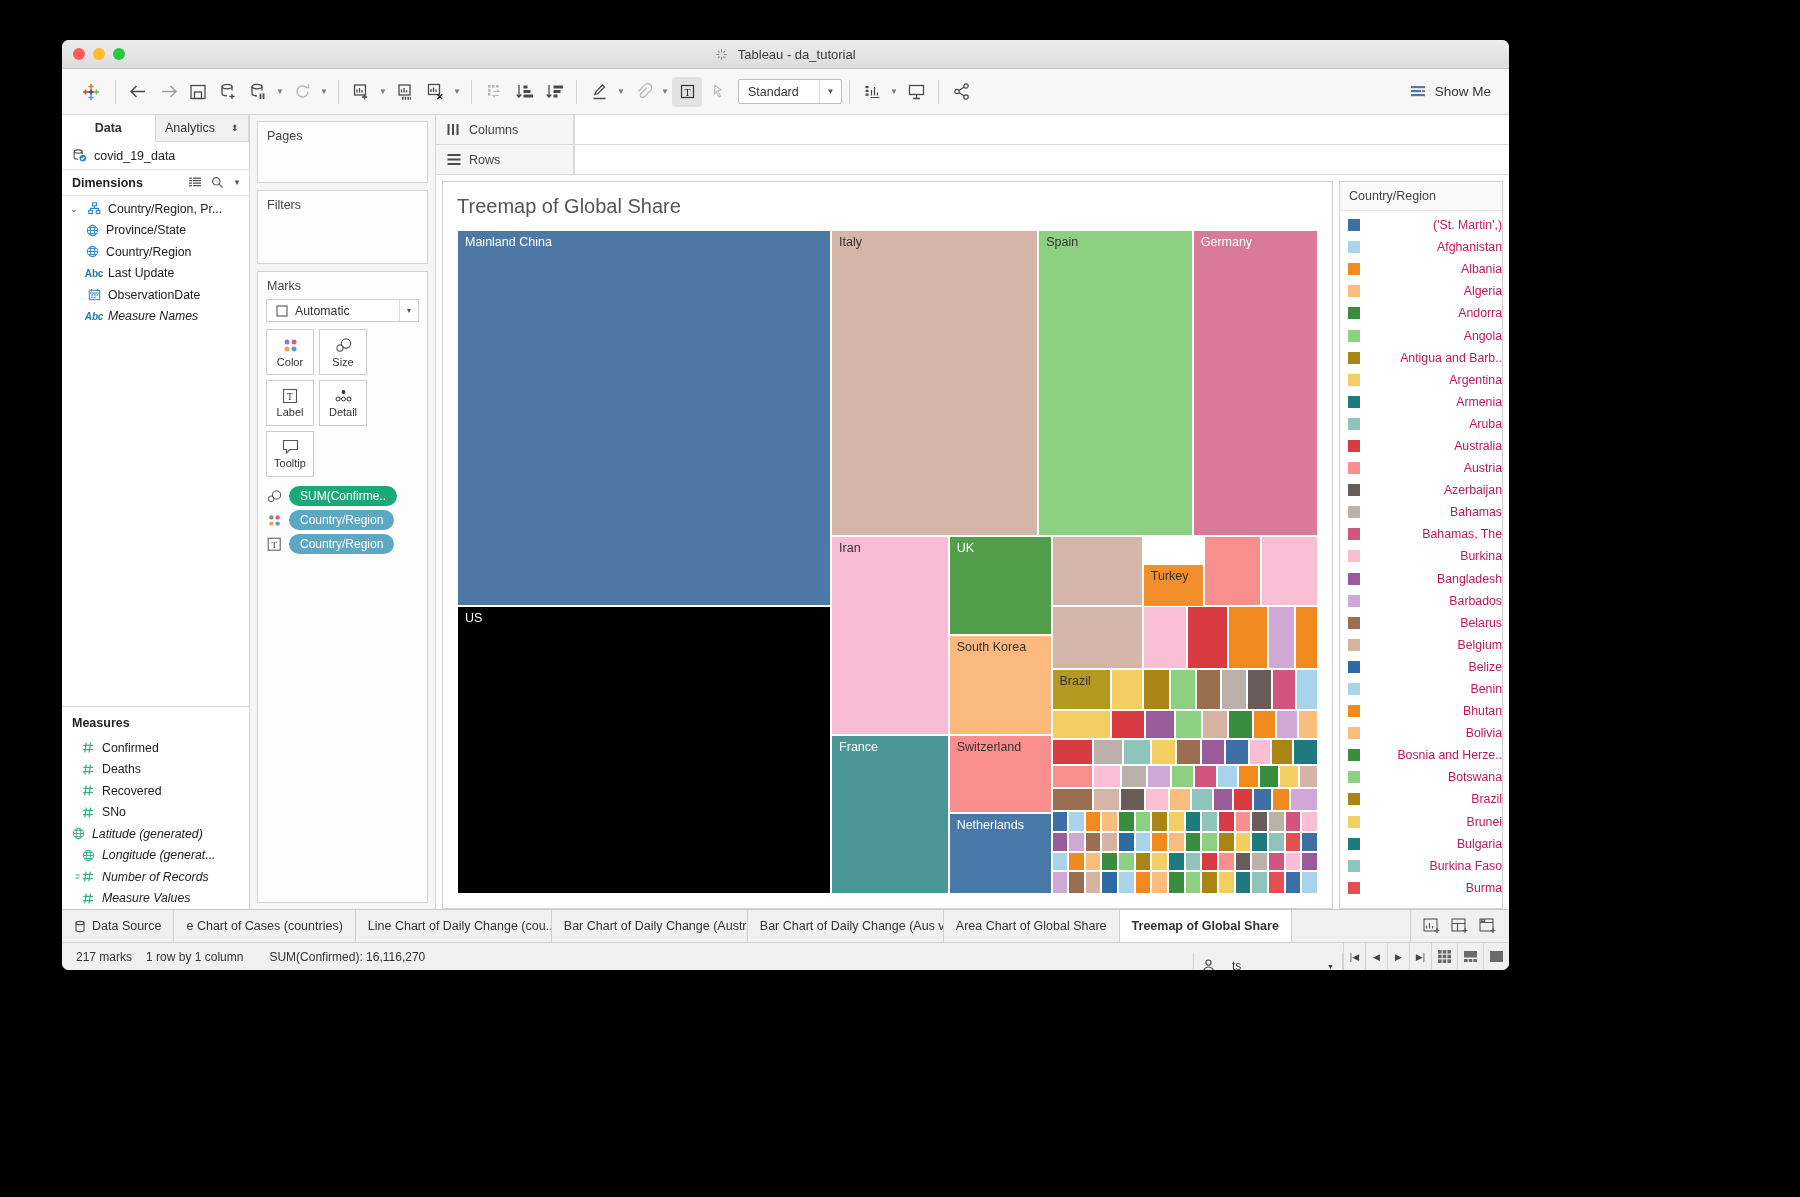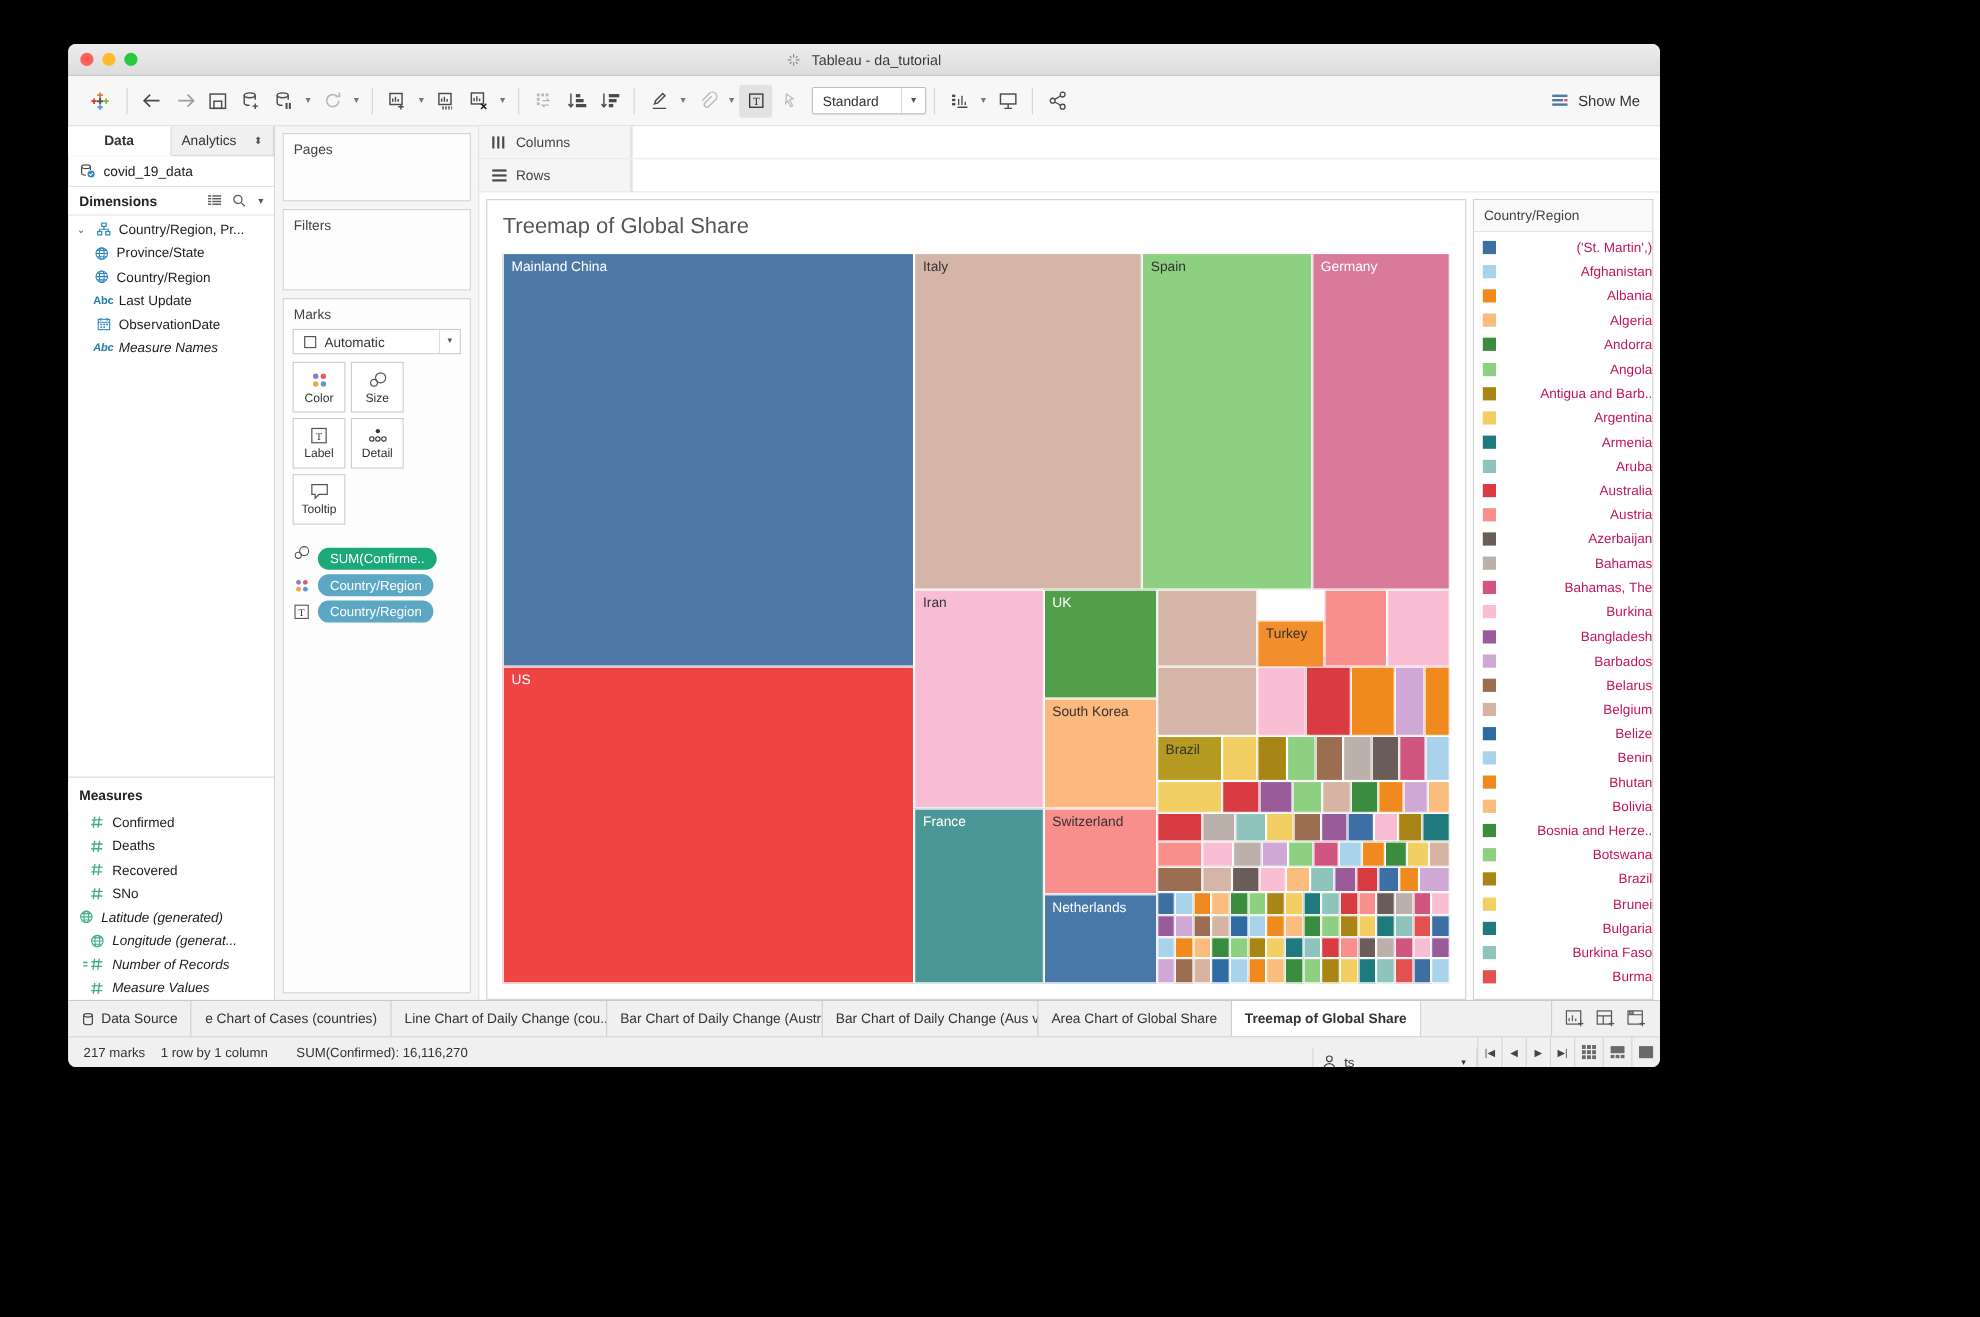--- a/index.html
+++ b/index.html
@@ -129,21 +129,21 @@
     width: 48px; height: 46px; border:1px solid #ccc; background:#fff;
     display:flex; flex-direction:column; align-items:center; justify-content:center; gap:2px;
   }
   .mbtn .lbl { font-size: 11px; color:#333; }
   .pillrow { display:flex; align-items:center; gap:6px; padding: 2px 8px; }
   .pill {
     height: 20px; border-radius: 10px; color:#fff; font-size:12px;
     display:flex; align-items:center; padding: 0 11px; white-space:nowrap;
     overflow:hidden; max-width: 126px;
   }
-  .pill.green { background:#1ba97a;margin-top:12px; }
+  .pill.green { background:#1ba97a; }
   .pill.blue { background:#5ba7c4; }
   .pillrow .pico { width:17px; flex:0 0 17px; display:flex; justify-content:center; }
   
   .sheet { flex:1 1 auto; display:flex; flex-direction:column; min-height:0; background:#fff; }
   .shelfbar { display:flex; height: 30px; border-bottom:1px solid #d9d9d9; background:#f5f5f5; align-items:stretch;}
   .shelf-label {
     width: 138px; display:flex; align-items:center; gap:8px; padding-left:11px;
     font-size:12.5px; color:#444; border-right:1px solid #d9d9d9; background:#f5f5f5;
   }
   .shelf-drop { flex:1; background:#fff; border-left:1px solid #d9d9d9; }
@@ -181,21 +181,21 @@
   .wtab.active { background:#fff; font-weight:bold; }
   .tabspacer { flex:1 1 auto; border-right:1px solid #cfcfcf;}
   .tabicons { display:flex; align-items:center; gap:10px; padding: 0 12px; color:#555;}
   .statusbar {
     height: 28px; background:#f0f0f0; border-top:1px solid #d4d4d4;
     display:flex; align-items:center; font-size:12px; color:#333; flex:0 0 auto;
   }
   .statusbar .seg { padding: 0 14px; }
   .statusbar .spacer { flex:1 1 auto; }
   .user-sel {
-    display:flex; align-items:center; gap:7px; width: 150px; height:100%;
+    display:flex; align-items:center; gap:17px; width: 150px; height:100%;
     border-left:1px solid #d4d4d4; border-right:1px solid #d4d4d4; padding: 0 8px; position:relative;margin-top:19px;
   }
   .user-sel .dd { margin-left:auto; font-size:7px; }
   .navbox { display:flex; align-items:center; height:100%; }
   .navbox .nb { width: 22px; display:flex; align-items:center; justify-content:center; font-size:9px; color:#444;
                 border-left:1px solid #d4d4d4; height:100%;}
   .viewmodes { display:flex; height:100%; }
   .viewmodes .vm { width: 26px; display:flex; align-items:center; justify-content:center;
                    border-left:1px solid #d4d4d4; color:#555;}
   svg { display:block; }
@@ -804,21 +804,21 @@
         <div class="shelf-drop"></div>
       </div>
 
       <div class="viz-wrap">
         <div class="viz">
           <div class="viz-title">Treemap of Global Share</div>
           <div class="treemap" id="treemap">
               <div class="tile" style="left: 0%; top: 0%; width: 43.45%; height: 56.65%; background: rgb(78, 121, 167);">
                 <span style="color: rgb(255, 255, 255);">Mainland China</span>
               </div>
-              <div class="tile" style="left: 0%; top: 56.65%; width: 43.45%; height: 43.35%; background: #ef4444;">
+              <div class="tile" style="left: 0%; top: 56.65%; width: 43.45%; height: 43.35%; background: #000000;">
                 <span style="color: rgb(255, 255, 255);">US</span>
               </div>
               <div class="tile" style="left: 43.45%; top: 0%; width: 24.05%; height: 46.05%; background: rgb(212, 181, 168);">
                 <span style="color: rgb(51, 51, 51);">Italy</span>
               </div>
               <div class="tile" style="left: 67.5%; top: 0%; width: 17.95%; height: 46.05%; background: rgb(142, 208, 129);">
                 <span style="color: rgb(51, 51, 51);">Spain</span>
               </div>
               <div class="tile" style="left: 85.45%; top: 0%; width: 14.55%; height: 46.05%; background: rgb(217, 122, 155);">
                 <span style="color: rgb(255, 255, 255);">Germany</span>

